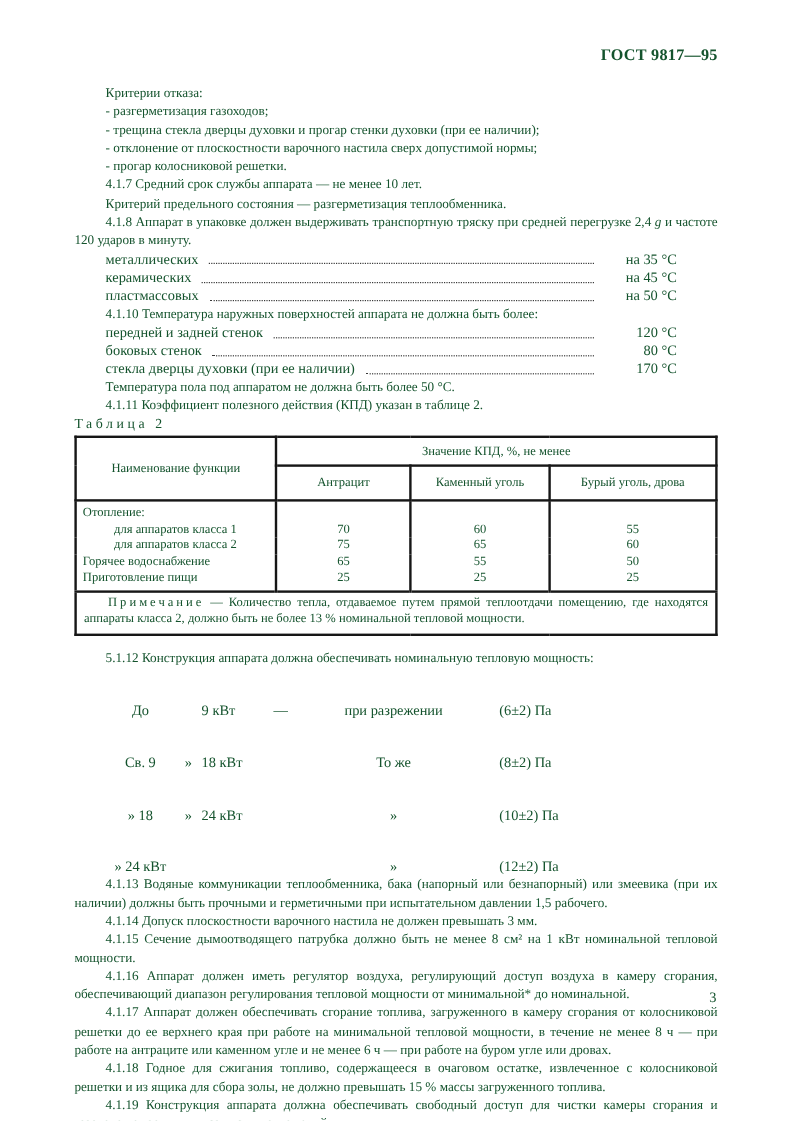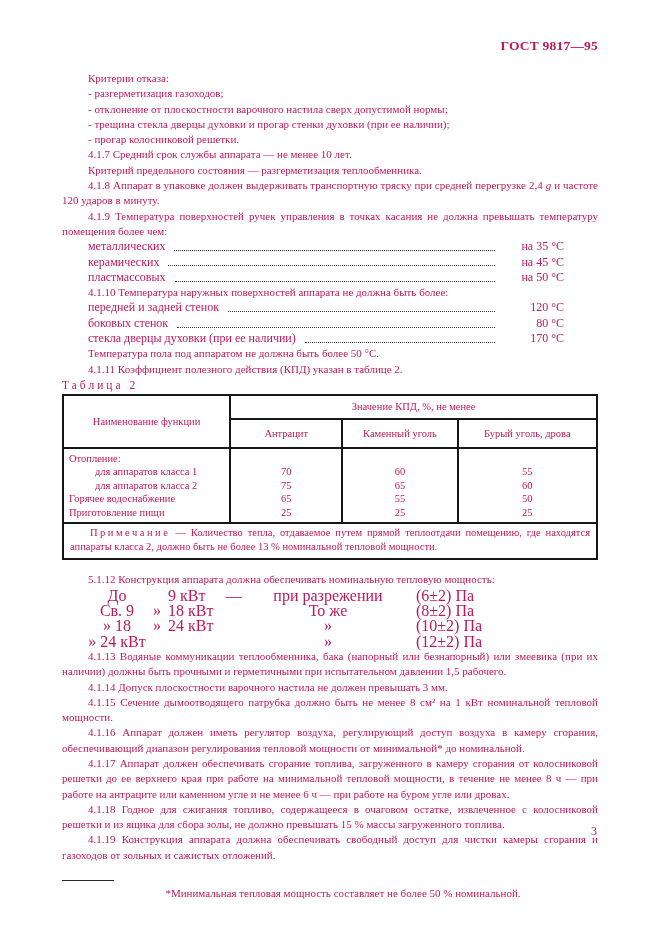--- a/index.html
+++ b/index.html
@@ -1,19 +1,19 @@
 <!DOCTYPE html>
 <html><head>
 <meta charset="utf-8">
 <style>
   * { margin:0; padding:0; box-sizing:border-box; }
   html,body { background:#ffffff; }
   .page {
     position:relative; width:661px; height:934px; background:#ffffff;
-    font-family:"Liberation Serif","DejaVu Serif",serif; color:#be185d; overflow:hidden;
+    font-family:"Liberation Serif","DejaVu Serif",serif; color:#14532d; overflow:hidden;
   }
   .content { position:absolute; left:62px; right:63px; top:38px; }
   .gost-header { text-align:right; font-weight:700; font-size:13.5px; line-height:16px; margin-bottom:17px; letter-spacing:0.2px; }
   .para { font-size:11px; line-height:15.3px; text-align:justify; text-indent:26px; }
   .dotrow { display:flex; font-size:12px; line-height:15.3px; padding-left:26px; padding-right:34px; }
   .dotrow .leader { flex:1; margin:0 7px 3.5px 9px; border-bottom:1.6px dotted #3a3a3a; align-self:flex-end; }
   .dotrow .val { white-space:nowrap; min-width:62px; text-align:right; }
   .table-label { font-size:11.5px; line-height:14px; letter-spacing:3px; margin:1px 0 2px 0;font-family:Liberation Serif, serif; }
   table.kpd { width:100%; border-collapse:collapse; table-layout:fixed; font-size:10.5px; line-height:13.5px; border:2px solid #161616; }
   table.kpd col.w1 { width:31.3%; } table.kpd col.w2 { width:21%; }
@@ -23,21 +23,21 @@
   table.kpd th.sub-h { height:29px; }
   table.kpd tbody td { border:none; text-align:center; vertical-align:top; padding:0 2px; }
   table.kpd tbody td + td { border-left:2px solid #161616; }
   table.kpd tbody tr.first td { padding-top:3px; }
   table.kpd tbody tr.last td { padding-bottom:3px; }
   table.kpd td.name { text-align:left; padding-left:5px; }
   table.kpd td.name.ind { padding-left:31px; }
   table.kpd tfoot td { border-top:2px solid #161616; padding:2px 6px 5px 6px;font-family:Liberation Serif, serif; }
   .note-p { font-size:10.5px; line-height:13.5px; text-align:justify; text-indent:20px; }
   .note-label { letter-spacing:2.5px; }
-  .power-row { display:flex; font-size:16px; line-height:15.3px; padding-left:26px; }
+  .power-row { display:flex; font-size:12px; line-height:15.3px; padding-left:26px;margin-top:28px; }
   .pc1 { width:58px; text-align:center; white-space:nowrap; }
   .pc2 { width:22px; text-align:center; }
   .pc3 { width:52px; white-space:nowrap; }
   .pc4 { width:28px; text-align:center; }
   .pc5 { width:160px; text-align:center; }
   .pc6 { flex:1; padding-left:8px; white-space:nowrap; }
   .gap-after-table { margin-top:12px; }
   .footnote { margin-top:17px; }
   .fn-rule { width:52px; border-top:1.5px solid #2a2a2a; margin-bottom:5px; }
   .fn-text { font-size:11px; line-height:14px; text-indent:26px; text-align:center; }
@@ -47,29 +47,28 @@
 </head>
 <body>
 
 <div class="page">
   <div class="content">
 
     <div class="gost-header">ГОСТ 9817—95</div>
 
     <div class="para">Критерии отказа:</div>
     <div class="para">- разгерметизация газоходов;</div>
+    <div class="para">- трещина стекла дверцы духовки и прогар стенки духовки (при ее наличии);</div>
     <div class="para">- отклонение от плоскостности варочного настила сверх допустимой нормы;</div>
-    <div class="para">- трещина стекла дверцы духовки и прогар стенки духовки (при ее наличии);</div>
     <div class="para">- прогар колосниковой решетки.</div>
     <div class="para">4.1.7 Средний срок службы аппарата — не менее 10 лет.</div>
     <div class="para">Критерий предельного состояния — разгерметизация теплообменника.</div>
 
     <div class="para"><span>4.1.8 Аппарат в упаковке должен выдерживать транспортную тряску при средней перегрузке 2,4 </span><i class="g-ital">g</i><span> и частоте 120 ударов в минуту.</span></div>
 
-    <div class="para">4.1.9 Температура поверхностей ручек управления в точках касания не должна превышать температуру помещения более чем:</div>
 
     <div class="dotrow">
       <span>металлических</span>
       <span class="leader"></span>
       <span class="val">на 35 °С</span>
     </div>
     <div class="dotrow">
       <span>керамических</span>
       <span class="leader"></span>
       <span class="val">на 45 °С</span>

